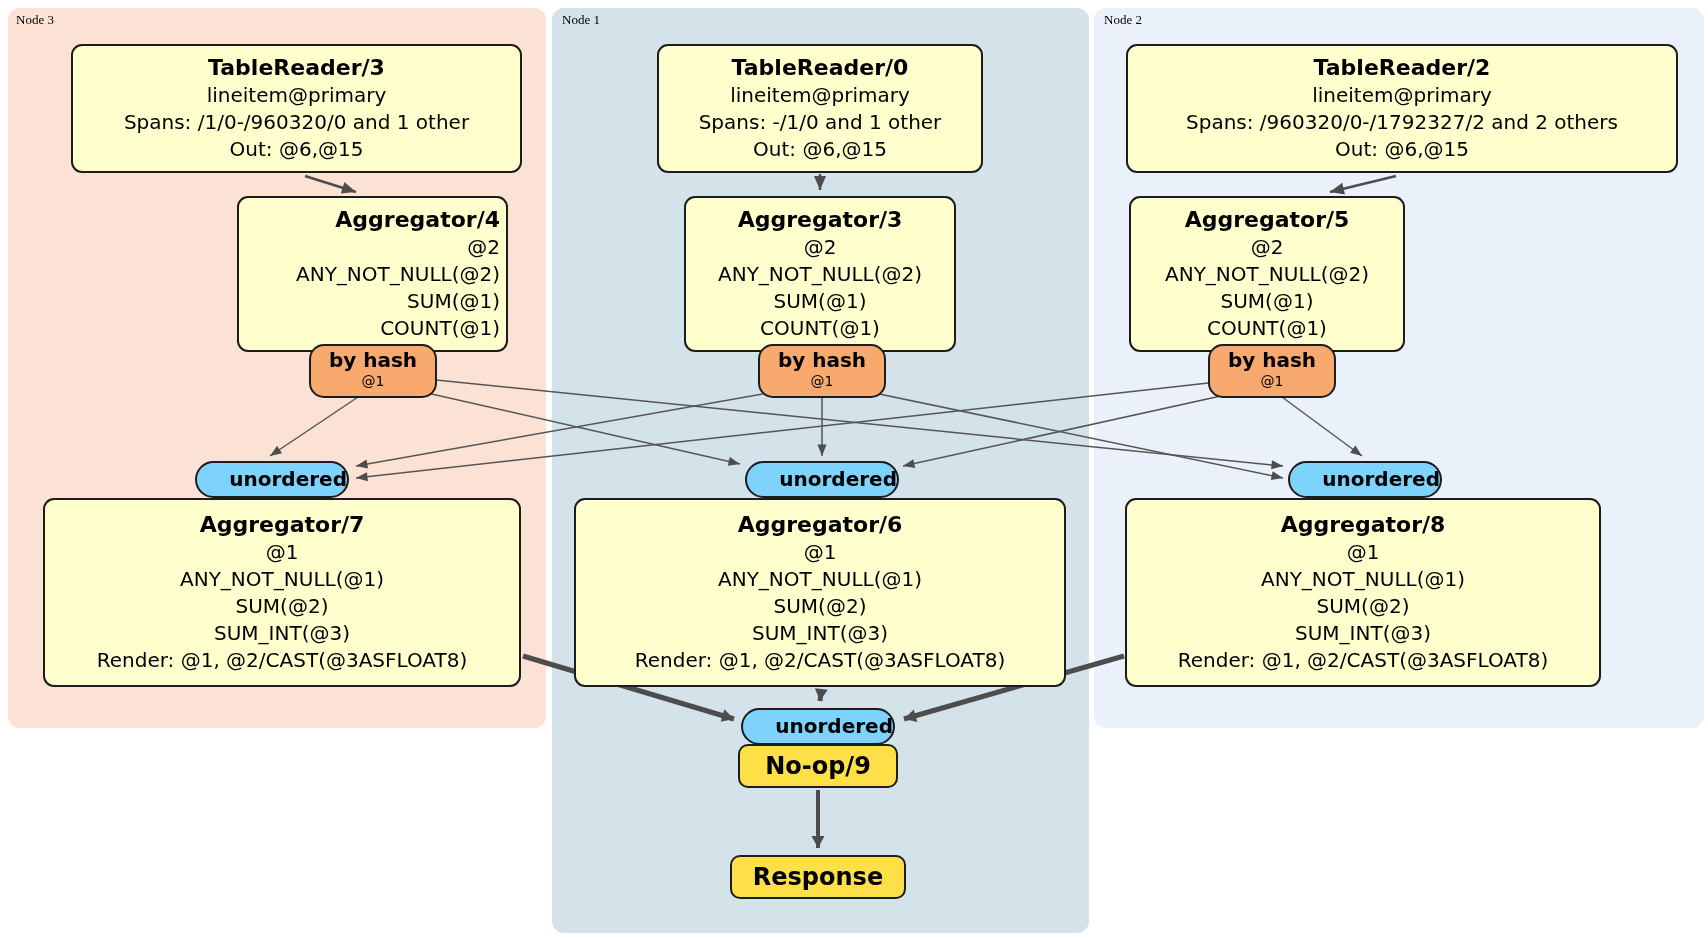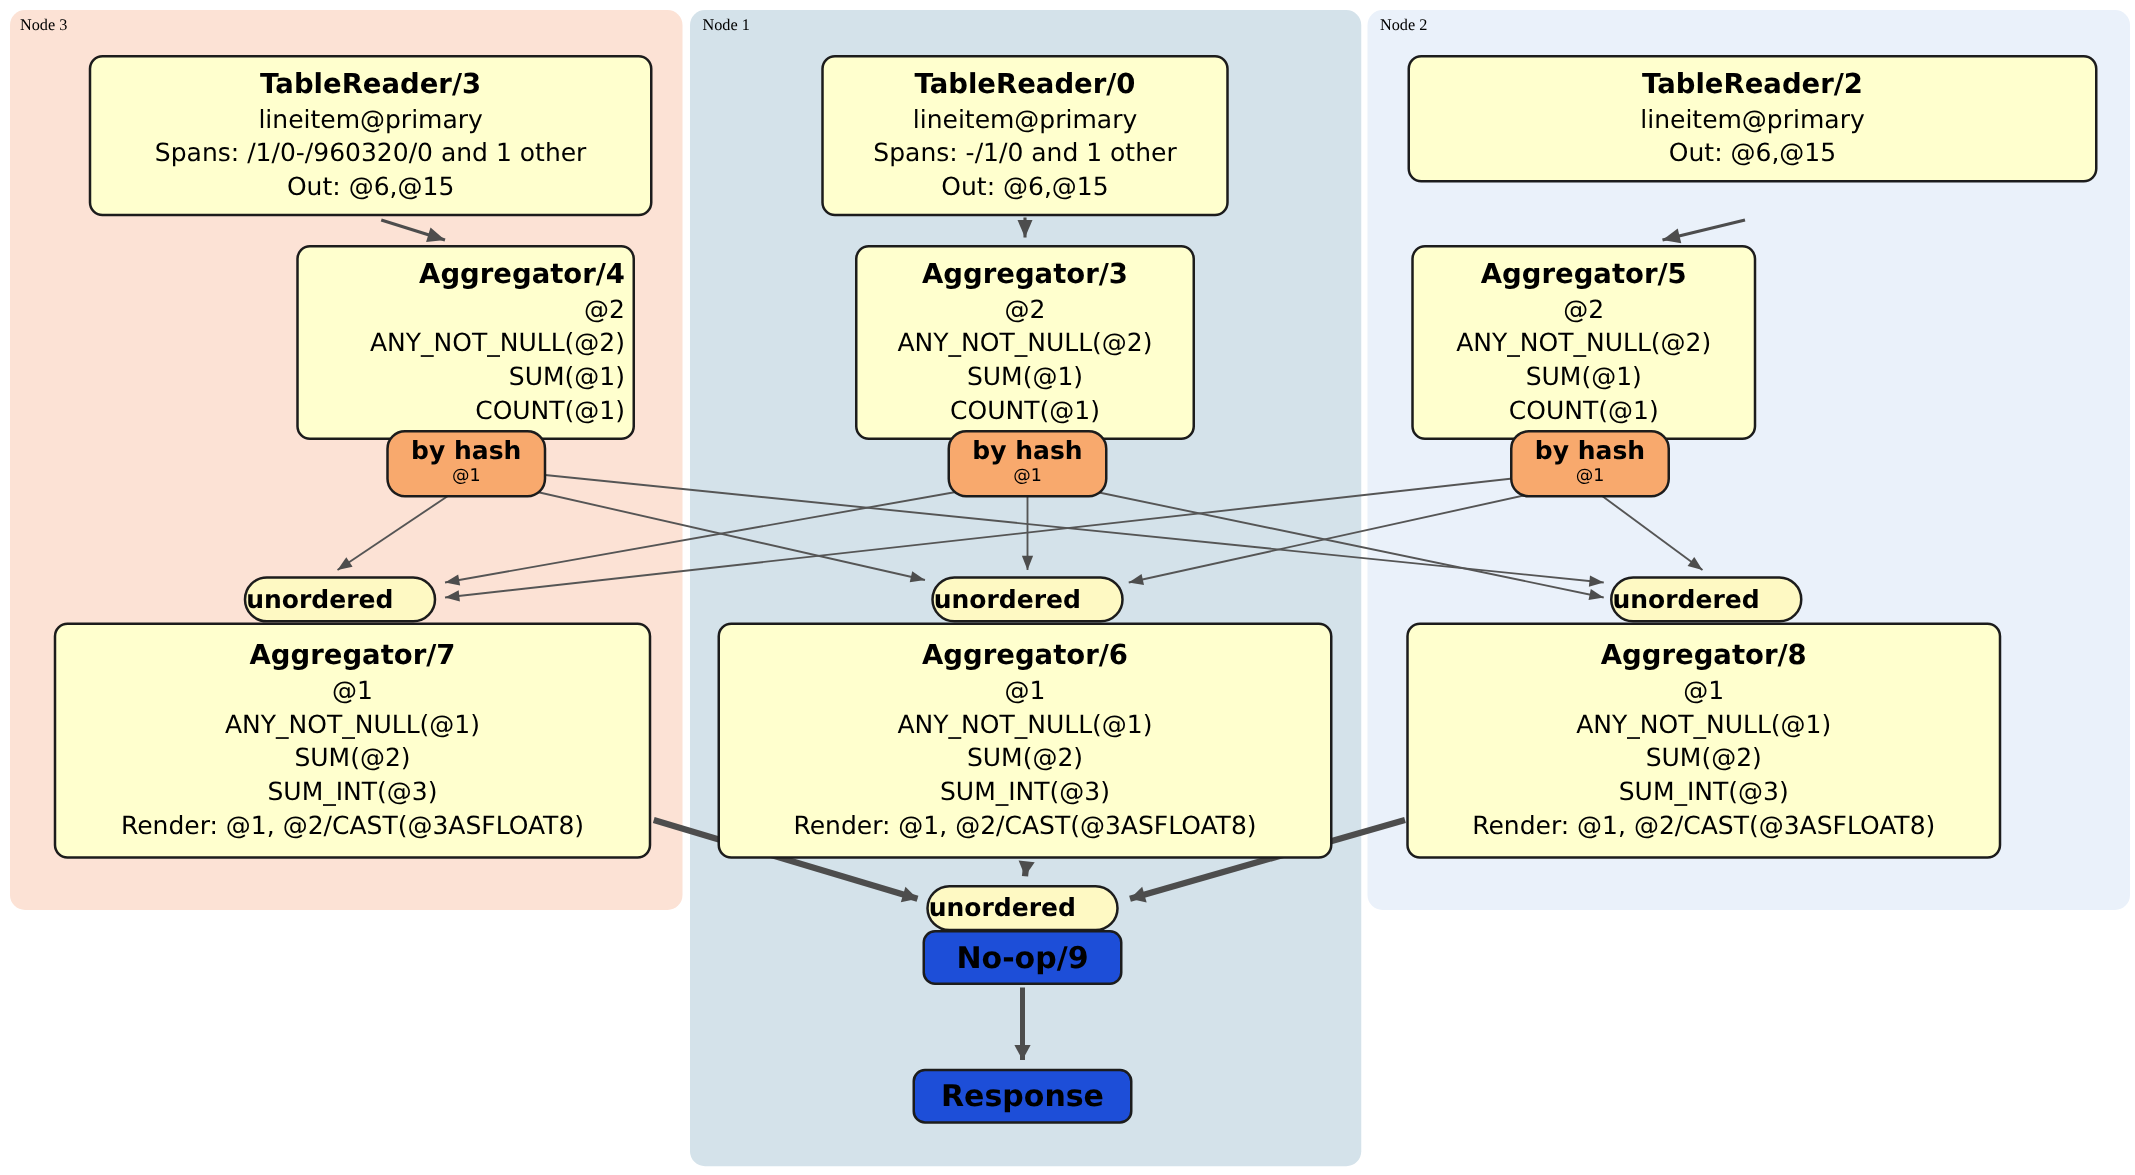--- a/index.html
+++ b/index.html
@@ -9,23 +9,23 @@
   .panel-label{position:absolute;font-family:Liberation Serif, serif;font-size:13px;color:#000;}
   .edges{position:absolute;left:0;top:0;z-index:2;}
   .pbox{position:absolute;z-index:3;background:#ffffce;border:2px solid #1c1c1c;border-radius:11px;
         text-align:center;padding:8px 6px;box-sizing:border-box;}
   .ptitle{font-weight:bold;font-size:22px;line-height:28px;white-space:nowrap;}
   .pline{font-size:20px;line-height:27px;white-space:nowrap;}
   .router{position:absolute;z-index:4;background:#f8a96d;border:2px solid #1c1c1c;border-radius:15px;
           text-align:center;padding:2px 8px;box-sizing:border-box;}
   .router-label{font-weight:bold;font-size:20px;line-height:25px;white-space:nowrap;}
   .router-key{font-size:14px;line-height:17px;}
-  .sync{position:absolute;z-index:4;background:#fef9c3;border:2px solid #1c1c1c;border-radius:20px;
-        text-align:left;font-weight:bold;font-size:20px;height:37px;line-height:32px;box-sizing:border-box;}
-  .bigbox{position:absolute;z-index:3;background:#1d4ed8;border:2px solid #1c1c1c;border-radius:10px;
+  .sync{position:absolute;z-index:4;background:#7dd3fc;border:2px solid #1c1c1c;border-radius:20px;
+        text-align:right;font-weight:bold;font-size:20px;height:37px;line-height:32px;box-sizing:border-box;}
+  .bigbox{position:absolute;z-index:3;background:#fde047;border:2px solid #1c1c1c;border-radius:10px;
           text-align:center;font-weight:bold;font-size:24px;line-height:40px;height:44px;box-sizing:border-box;white-space:nowrap;}
 </style>
 </head>
 <body>
 
 <div class="canvas">
 
   <div class="panel" style="left:8px;top:8px;width:538px;height:720px;background:#fce2d5;"></div>
   <div class="panel" style="left:552px;top:8px;width:537px;height:925px;background:#d4e2ea;"></div>
   <div class="panel" style="left:1094px;top:8px;width:610px;height:720px;background:#eaf1fa;"></div>
@@ -80,20 +80,21 @@
   </div>
   <div class="pbox" style="left:657px;top:44px;width:326px;">
     <div class="ptitle">TableReader/0</div>
     <div class="pline">lineitem@primary</div>
     <div class="pline">Spans: -/1/0 and 1 other</div>
     <div class="pline">Out: @6,@15</div>
   </div>
   <div class="pbox" style="left:1126px;top:44px;width:552px;">
     <div class="ptitle">TableReader/2</div>
     <div class="pline">lineitem@primary</div>
+    <div class="pline">Spans: /960320/0-/1792327/2 and 2 others</div>
     <div class="pline">Out: @6,@15</div>
   </div>
 
   <div class="pbox" style="left:237px;top:196px;width:271px;text-align:right;">
     <div class="ptitle">Aggregator/4</div>
     <div class="pline">@2</div>
     <div class="pline">ANY_NOT_NULL(@2)</div>
     <div class="pline">SUM(@1)</div>
     <div class="pline">COUNT(@1)</div>
   </div>

